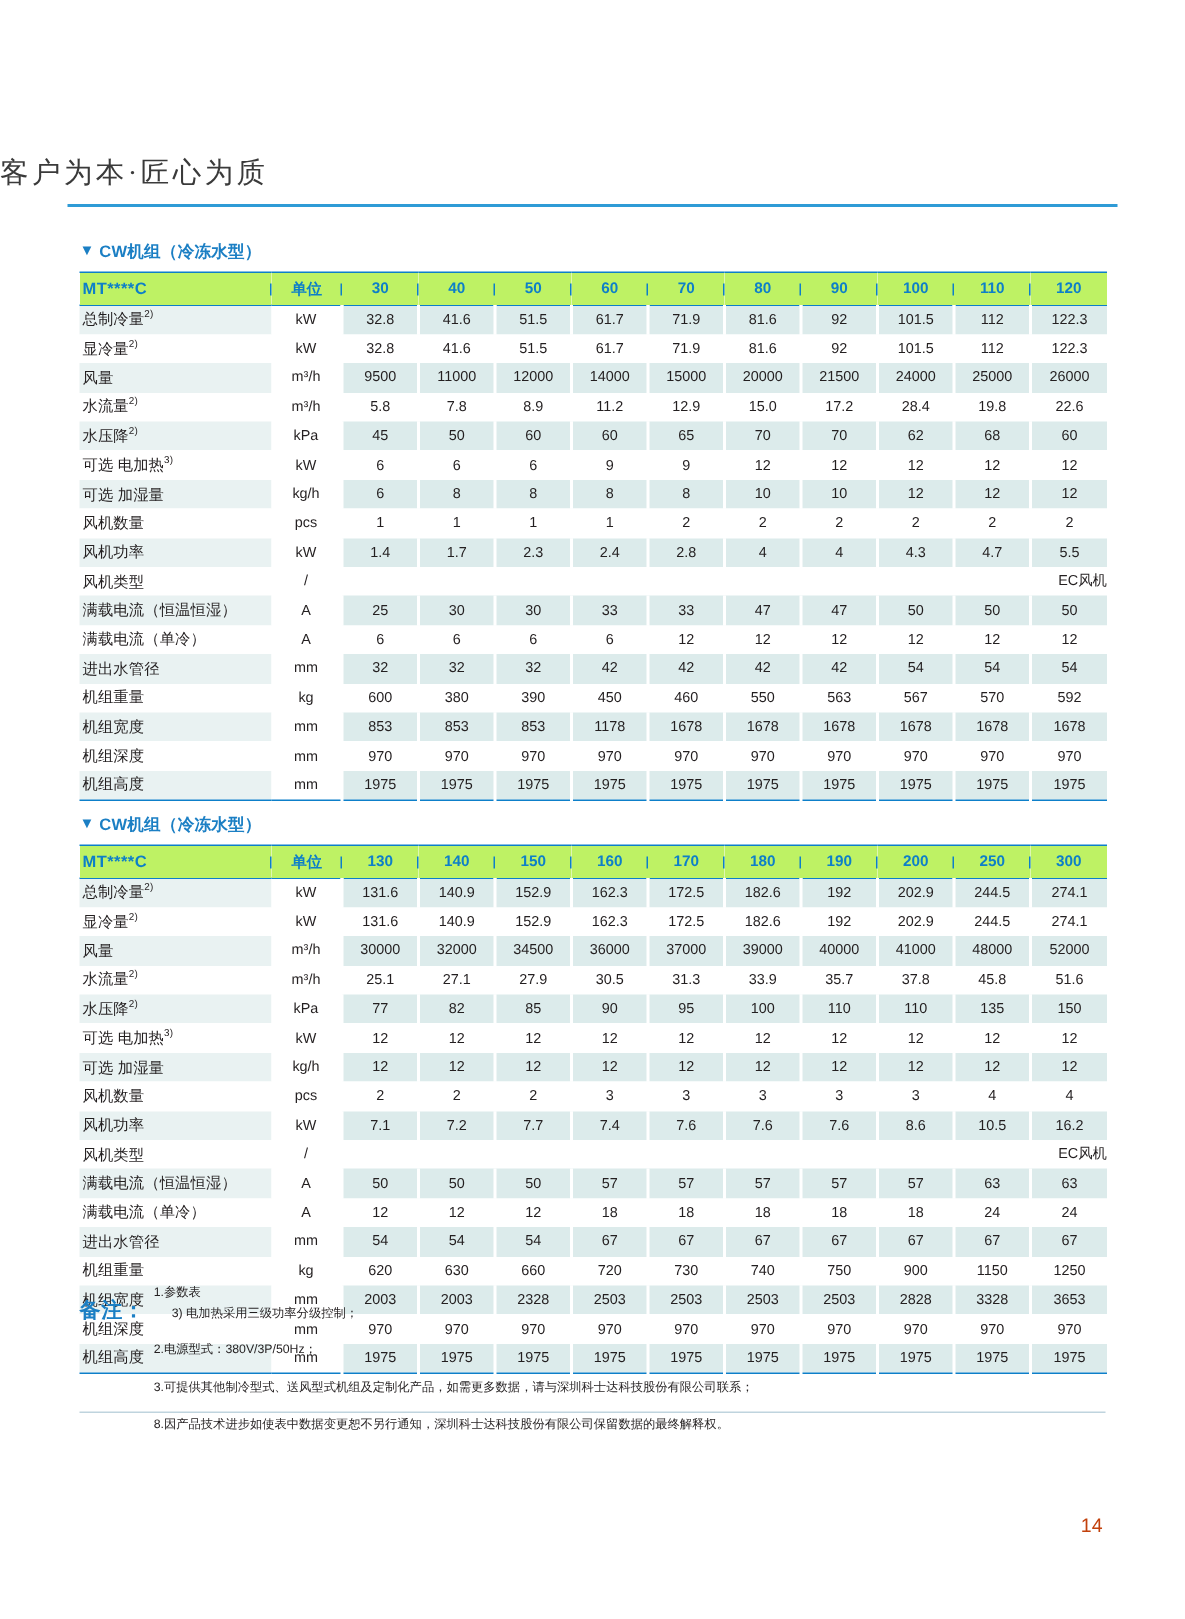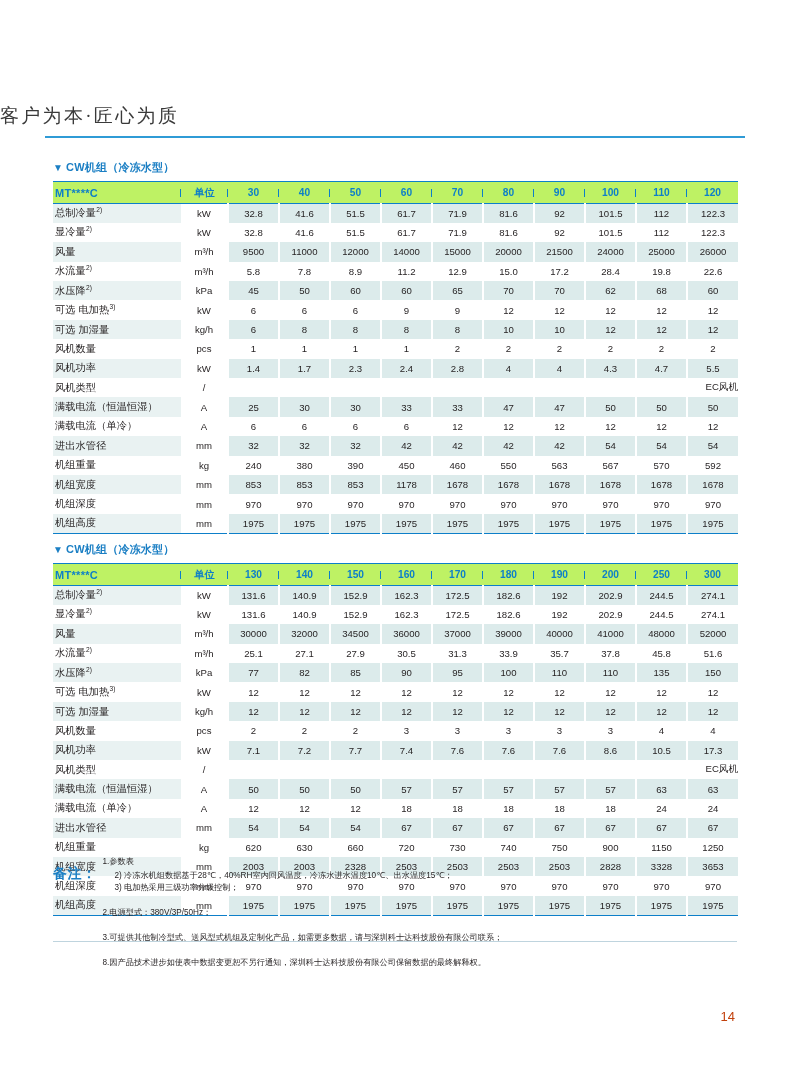--- a/index.html
+++ b/index.html
@@ -328,21 +328,21 @@
             <td>42</td>
             <td>42</td>
             <td>42</td>
             <td>54</td>
             <td>54</td>
             <td>54</td>
           </tr>
           <tr class="even">
             <td class="lbl">机组重量</td>
             <td class="unit">kg</td>
-            <td>240</td>
+            <td>600</td>
             <td>380</td>
             <td>390</td>
             <td>450</td>
             <td>460</td>
             <td>550</td>
             <td>563</td>
             <td>567</td>
             <td>570</td>
             <td>592</td>
           </tr>
@@ -546,21 +546,21 @@
             <td class="unit">kW</td>
             <td>7.1</td>
             <td>7.2</td>
             <td>7.7</td>
             <td>7.4</td>
             <td>7.6</td>
             <td>7.6</td>
             <td>7.6</td>
             <td>8.6</td>
             <td>10.5</td>
-            <td>17.3</td>
+            <td>16.2</td>
           </tr>
           <tr class="even">
             <td class="lbl">风机类型</td>
             <td class="unit">/</td>
             <td class="span" colspan="10">EC风机</td>
           </tr>
           <tr class="odd">
             <td class="lbl">满载电流（恒温恒湿）</td>
             <td class="unit">A</td>
             <td>50</td>
@@ -659,21 +659,20 @@
             <td class="tbl-bottom">1975</td>
           </tr>
         </tbody>
     </table>
   </div>
 
   <div class="notes">
     <div class="notes-label">备注：</div>
     <div class="notes-body" id="notes-body">
         <div class="n-head">1.参数表</div>
-        <div class="n-sub">2) 冷冻水机组数据基于28℃，40%RH室内回风温度，冷冻水进水温度10℃、出水温度15℃；</div>
         <div class="n-sub">3) 电加热采用三级功率分级控制；</div>
         <div class="n-para">2.电源型式：380V/3P/50Hz；</div>
         <div class="n-para">3.可提供其他制冷型式、送风型式机组及定制化产品，如需更多数据，请与深圳科士达科技股份有限公司联系；</div>
         <div class="n-para">8.因产品技术进步如使表中数据变更恕不另行通知，深圳科士达科技股份有限公司保留数据的最终解释权。</div>
       </div>
   </div>
 
   <div class="footer-rule"></div>
   <div class="page-num">14</div>
 

